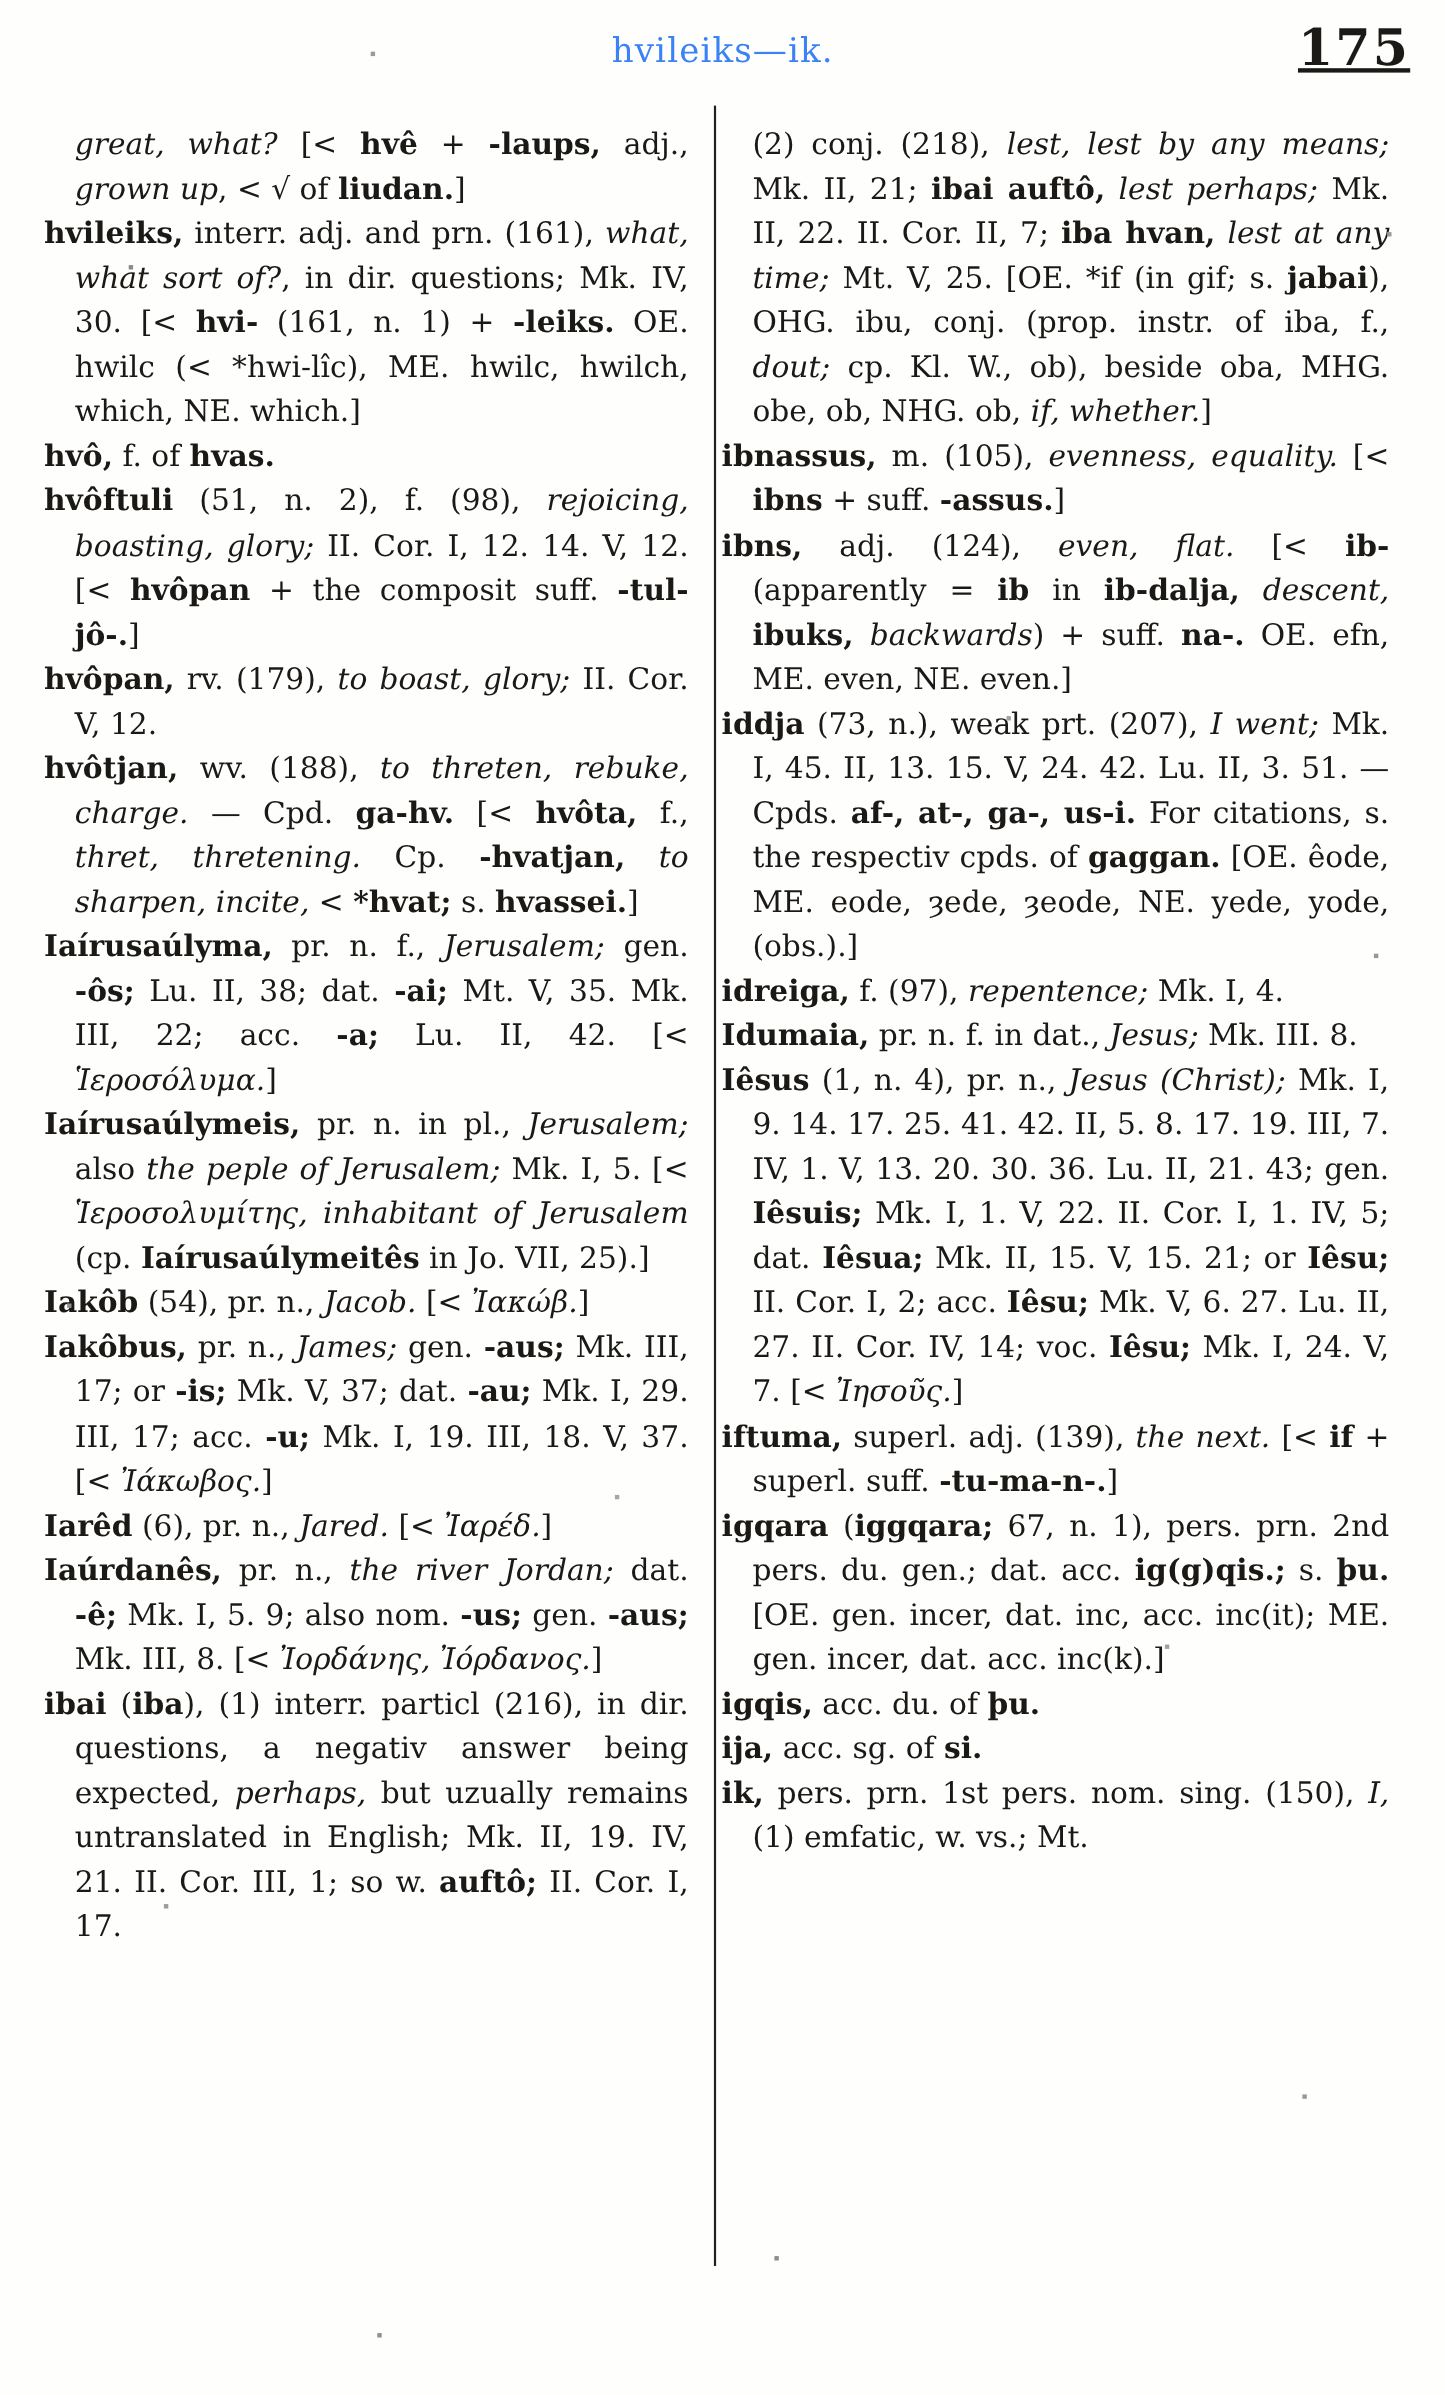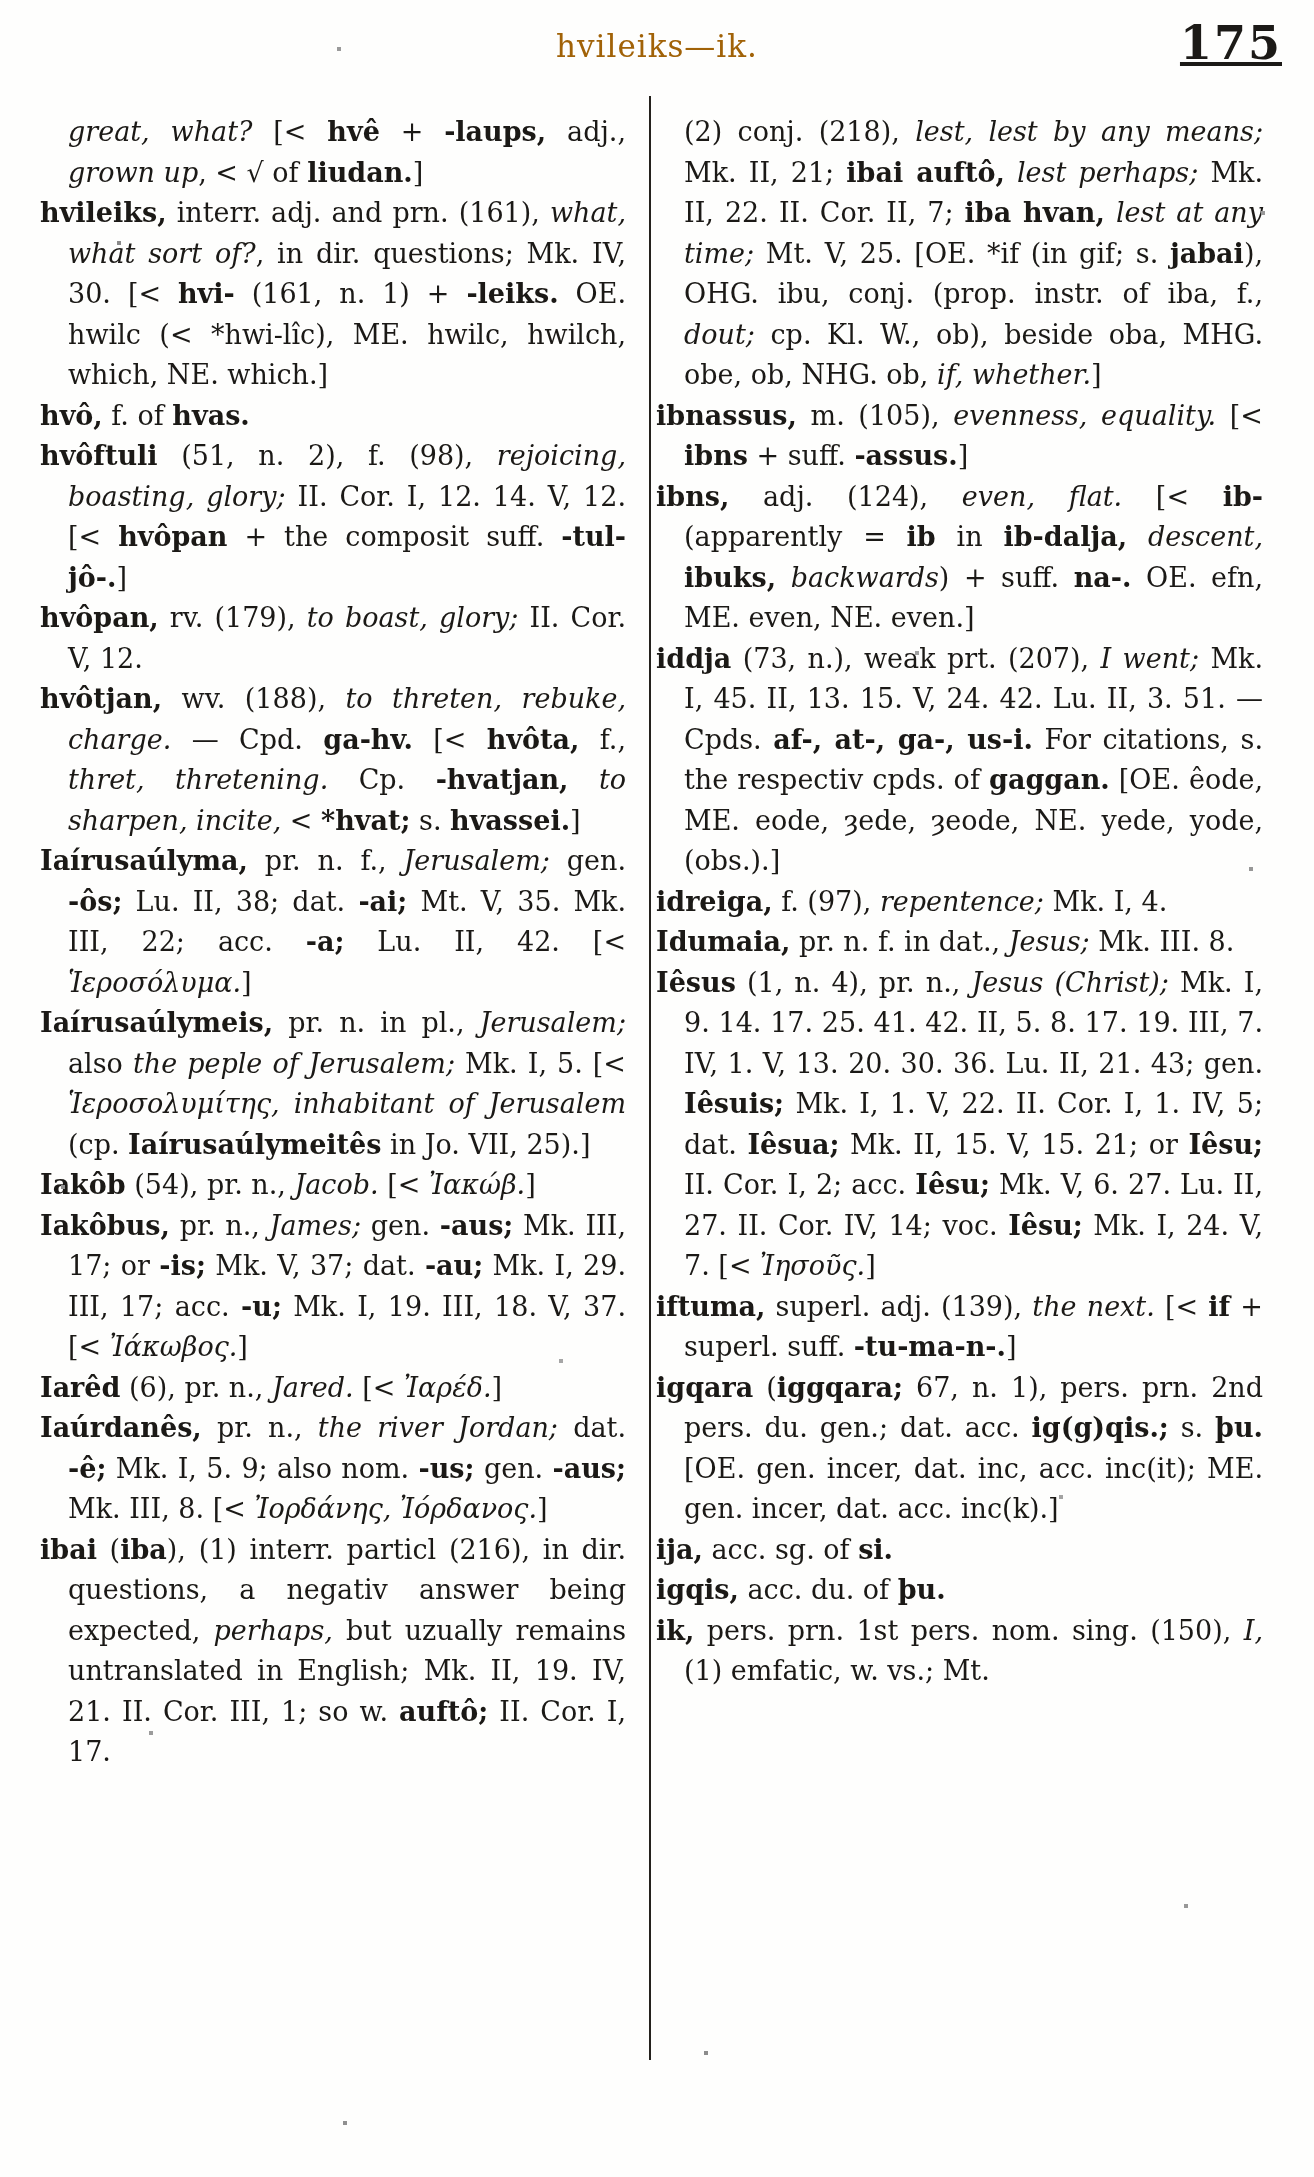--- a/index.html
+++ b/index.html
@@ -6,21 +6,21 @@
   body{
     width:1314px;height:2177px;position:relative;
     font-family:"DejaVu Serif","Liberation Serif",serif;
     color:#1b1916;
     -webkit-font-smoothing:antialiased;
   }
   .page{position:absolute;inset:0;background:#fefefd;overflow:hidden;}
   .header{position:absolute;top:14px;left:0;width:100%;height:70px;}
   .running-head{
     position:absolute;left:50%;top:14px;transform:translateX(-50%);
-    font-size:31px;letter-spacing:1px;color:#a16207;
+    font-size:31px;letter-spacing:1px;color:#3b82f6;
   }
   .pageno{
     position:absolute;right:32px;top:2px;
     font-size:46px;font-weight:bold;color:#1c1a17;letter-spacing:2px;text-decoration:underline;
   }
   .divider{
     position:absolute;left:649px;top:96px;width:2px;height:1964px;
     background:#24211d;
   }
   .cols{position:absolute;top:112px;left:40px;width:1243px;display:flex;}
@@ -72,19 +72,19 @@
     <div class="col right">
         <p class="entry cont"><span class="s-r">(2) conj. (218), </span><span class="s-i">lest, lest by any means;</span><span class="s-r"> Mk. II, 21; </span><span class="s-b">ibai auftô,</span><span class="s-r"> </span><span class="s-i">lest perhaps;</span><span class="s-r"> Mk. II, 22. II. Cor. II, 7; </span><span class="s-b">iba hvan,</span><span class="s-r"> </span><span class="s-i">lest at any time;</span><span class="s-r"> Mt. V, 25.  [OE. *if (in gif; s. </span><span class="s-b">jabai</span><span class="s-r">), OHG. ibu, conj. (prop. instr. of iba, f., </span><span class="s-i">dout;</span><span class="s-r"> cp. Kl. W., ob), beside oba, MHG. obe, ob, NHG. ob, </span><span class="s-i">if, whether.</span><span class="s-r">]</span></p>
         <p class="entry"><span class="s-b">ibnassus,</span><span class="s-r"> m. (105), </span><span class="s-i">evenness, equality.</span><span class="s-r">  [&lt; </span><span class="s-b">ibns</span><span class="s-r"> + suff. </span><span class="s-b">-assus.</span><span class="s-r">]</span></p>
         <p class="entry"><span class="s-b">ibns,</span><span class="s-r"> adj. (124), </span><span class="s-i">even, flat.</span><span class="s-r">  [&lt; </span><span class="s-b">ib-</span><span class="s-r"> (apparently = </span><span class="s-b">ib</span><span class="s-r"> in </span><span class="s-b">ib-dalja,</span><span class="s-r"> </span><span class="s-i">descent,</span><span class="s-r"> </span><span class="s-b">ibuks,</span><span class="s-r"> </span><span class="s-i">backwards</span><span class="s-r">) + suff. </span><span class="s-b">na-.</span><span class="s-r">  OE. efn, ME. even, NE. even.]</span></p>
         <p class="entry"><span class="s-b">iddja</span><span class="s-r"> (73, n.), weak prt. (207), </span><span class="s-i">I went;</span><span class="s-r"> Mk. I, 45. II, 13. 15. V, 24. 42. Lu. II, 3. 51. — Cpds. </span><span class="s-b">af-, at-, ga-, us-i.</span><span class="s-r">  For citations, s. the respectiv cpds. of </span><span class="s-b">gaggan.</span><span class="s-r">  [OE. êode, ME. eode, ȝede, ȝeode, NE. yede, yode, (obs.).]</span></p>
         <p class="entry"><span class="s-b">idreiga,</span><span class="s-r"> f. (97), </span><span class="s-i">repentence;</span><span class="s-r"> Mk. I, 4.</span></p>
         <p class="entry"><span class="s-b">Idumaia,</span><span class="s-r"> pr. n. f. in dat., </span><span class="s-i">Jesus;</span><span class="s-r"> Mk. III. 8.</span></p>
         <p class="entry"><span class="s-b">Iêsus</span><span class="s-r"> (1, n. 4), pr. n., </span><span class="s-i">Jesus (Christ);</span><span class="s-r"> Mk. I, 9. 14. 17. 25. 41. 42. II, 5. 8. 17. 19. III, 7. IV, 1. V, 13. 20. 30. 36. Lu. II, 21. 43; gen. </span><span class="s-b">Iêsuis;</span><span class="s-r"> Mk. I, 1. V, 22. II. Cor. I, 1. IV, 5; dat. </span><span class="s-b">Iêsua;</span><span class="s-r"> Mk. II, 15. V, 15. 21; or </span><span class="s-b">Iêsu;</span><span class="s-r"> II. Cor. I, 2; acc. </span><span class="s-b">Iêsu;</span><span class="s-r"> Mk. V, 6. 27. Lu. II, 27. II. Cor. IV, 14; voc. </span><span class="s-b">Iêsu;</span><span class="s-r"> Mk. I, 24. V, 7.  [&lt; </span><span class="s-g">Ἰησοῦς.</span><span class="s-r">]</span></p>
         <p class="entry"><span class="s-b">iftuma,</span><span class="s-r"> superl. adj. (139), </span><span class="s-i">the next.</span><span class="s-r">  [&lt; </span><span class="s-b">if</span><span class="s-r"> + superl. suff. </span><span class="s-b">-tu-ma-n-.</span><span class="s-r">]</span></p>
         <p class="entry"><span class="s-b">igqara</span><span class="s-r"> (</span><span class="s-b">iggqara;</span><span class="s-r"> 67, n. 1), pers. prn. 2nd pers. du. gen.; dat. acc. </span><span class="s-b">ig(g)qis.;</span><span class="s-r"> s. </span><span class="s-b">þu.</span><span class="s-r">  [OE. gen. incer, dat. inc, acc. inc(it); ME. gen. incer, dat. acc. inc(k).]</span></p>
+        <p class="entry"><span class="s-b">igqis,</span><span class="s-r"> acc. du. of </span><span class="s-b">þu.</span></p>
         <p class="entry"><span class="s-b">ija,</span><span class="s-r"> acc. sg. of </span><span class="s-b">si.</span></p>
-        <p class="entry"><span class="s-b">igqis,</span><span class="s-r"> acc. du. of </span><span class="s-b">þu.</span></p>
         <p class="entry"><span class="s-b">ik,</span><span class="s-r"> pers. prn. 1st pers. nom. sing. (150), </span><span class="s-i">I,</span><span class="s-r"> (1) emfatic, w. vs.; Mt.</span></p>
       </div>
   </div>
   <div class="specks"></div>
 </div>
 
 </body></html>

